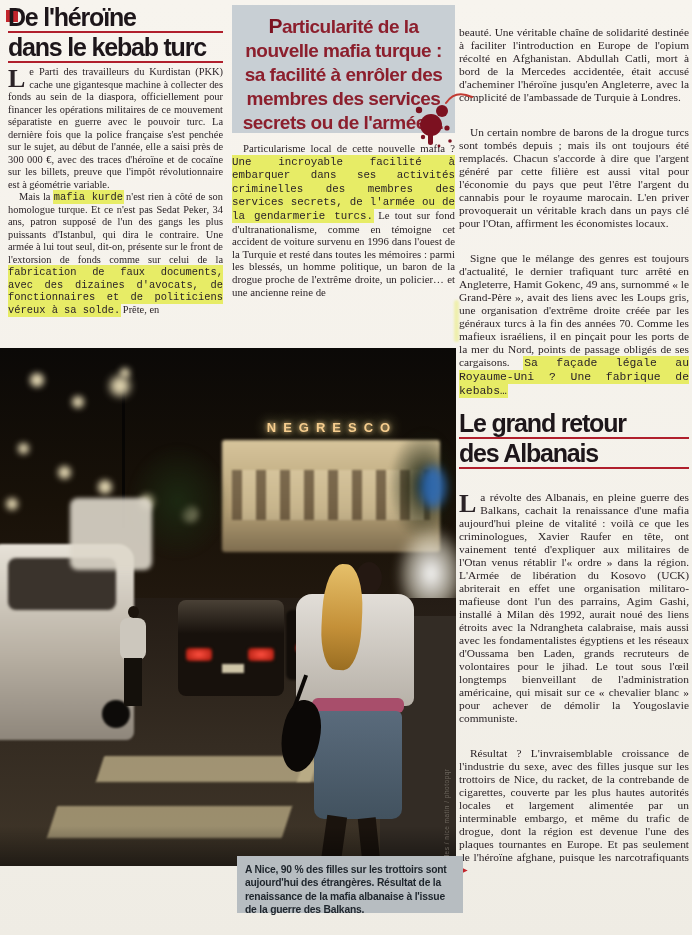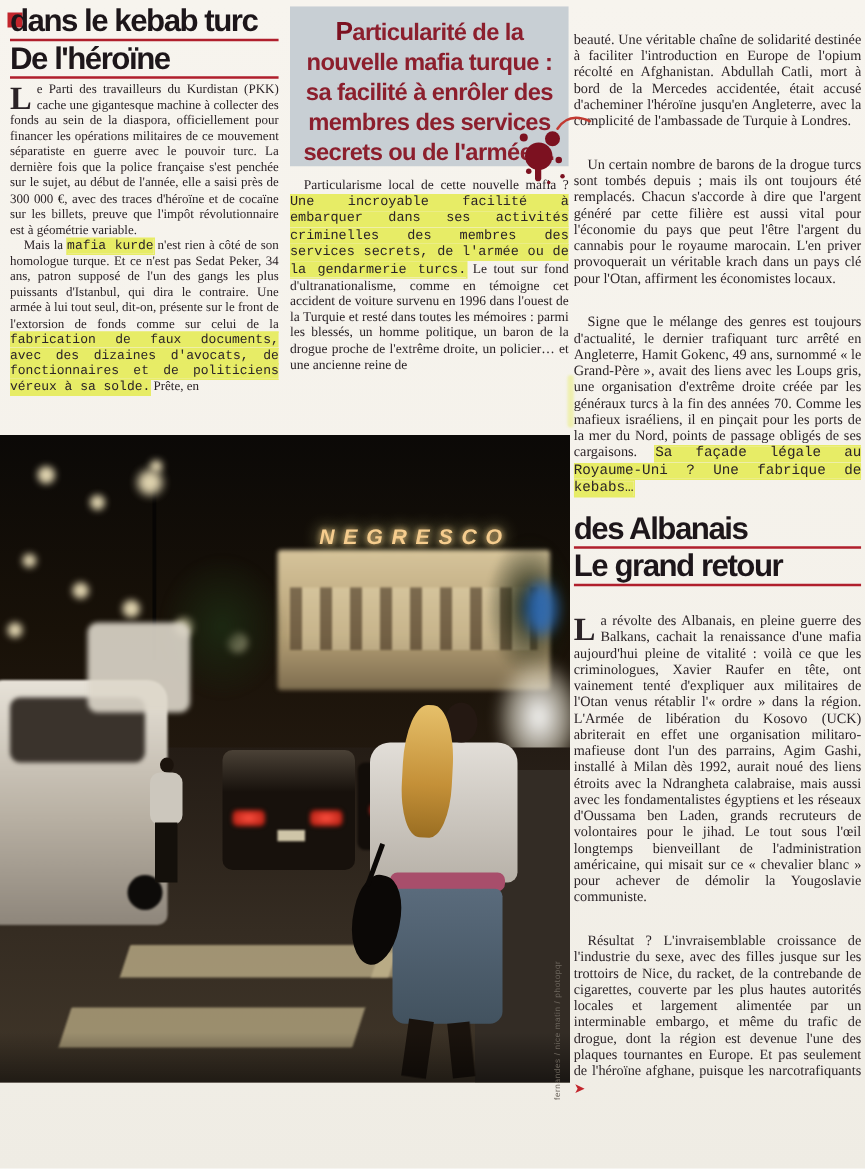--- a/index.html
+++ b/index.html
@@ -37,22 +37,22 @@
   }
   .callout-initial{font-weight:800;font-size:21px;color:#7c1120;}
   .splat{position:absolute;right:-2px;bottom:-16px;overflow:visible;}
   
   .photo{position:absolute;left:0;top:348px;width:456px;height:518px;margin:0;overflow:hidden;
          background:linear-gradient(180deg,#0b0907 0%,#181108 30%,#241a10 55%,#2e261d 100%);}
   .ph{position:absolute;}
   .bk{position:absolute;border-radius:50%;background:#f5e8c0;filter:blur(3px);opacity:.9;}
   .negresco{
     position:absolute;left:228px;top:72px;width:208px;text-align:center;
-    font-family:"Liberation Sans",sans-serif;font-weight:bold;font-size:17px;letter-spacing:7px;
-    color:#f6cd8e;text-shadow:0 0 5px #ffd98f,0 0 14px #ffef9f;filter:blur(.4px);font-style:italic;
+    font-family:"Liberation Sans",sans-serif;font-weight:bold;font-size:13px;letter-spacing:7px;
+    color:#f6cd8e;text-shadow:0 0 5px #ffd98f,0 0 14px #ffef9f;filter:blur(.4px);
   }
   .photo-credit{
     position:absolute;left:443px;top:880px;transform:rotate(-90deg);transform-origin:0 0;
     font-family:"Liberation Sans",sans-serif;font-size:6.5px;letter-spacing:.5px;color:#6e675e;
     white-space:nowrap;
   }
   .caption{
     position:absolute;left:237px;top:856px;width:226px;height:57px;box-sizing:border-box;
     background:#b7bdc1;padding:7px 8px;margin:0;
     font-family:"Liberation Sans","DejaVu Sans",sans-serif;font-weight:bold;
@@ -69,22 +69,22 @@
 </style>
 </head>
 <body>
 
 <div class="page">
 
   <div class="red-square"></div>
 
   <section class="col col1">
     <h1>
+      <span class="hline">De l'héroïne</span>
       <span class="hline">dans le kebab turc</span>
-      <span class="hline">De l'héroïne</span>
     </h1>
     <p class="body"><span class="dropcap">L</span><span>e Parti des travailleurs du Kurdistan (PKK) cache une gigantesque machine à collecter des fonds au sein de la diaspora, officiellement pour financer les opérations militaires de ce mouvement séparatiste en guerre avec le pouvoir turc. La dernière fois que la police française s'est penchée sur le sujet, au début de l'année, elle a saisi près de 300 000 €, avec des traces d'héroïne et de cocaïne sur les billets, preuve que l'impôt révolutionnaire est à géométrie variable.</span></p>
     <p class="body indent"><span>Mais la </span><span class="hl">mafia kurde</span><span> n'est rien à côté de son homologue turque. Et ce n'est pas Sedat Peker, 34 ans, patron supposé de l'un des gangs les plus puissants d'Istanbul, qui dira le contraire. Une armée à lui tout seul, dit-on, présente sur le front de l'extorsion de fonds comme sur celui de la </span><span class="hl">fabrication de faux documents, avec des dizaines d'avocats, de fonctionnaires et de politiciens véreux à sa solde.</span><span> Prête, en</span></p>
   </section>
 
   <section class="col col2">
     <div class="callout">
       <span class="callout-initial">P</span><span>articularité de la nouvelle mafia turque : sa facilité à enrôler des membres des services secrets ou de l'armée…</span>
       <svg class="splat" width="48" height="52" viewBox="0 0 48 52">
         <g fill="#7c1120">
@@ -100,22 +100,22 @@
       </svg>
     </div>
     <p class="body indent"><span>Particularisme local de cette nouvelle mafia ? </span><span class="hl">Une incroyable facilité à embarquer dans ses activités criminelles des membres des services secrets, de l'armée ou de la gendarmerie turcs.</span><span> Le tout sur fond d'ultranationalisme, comme en témoigne cet accident de voiture survenu en 1996 dans l'ouest de la Turquie et resté dans toutes les mémoires : parmi les blessés, un homme politique, un baron de la drogue proche de l'extrême droite, un policier… et une ancienne reine de</span></p>
   </section>
 
   <section class="col col3">
     <p class="body">beauté. Une véritable chaîne de solidarité destinée à faciliter l'introduction en Europe de l'opium récolté en Afghanistan. Abdullah Catli, mort à bord de la Mercedes accidentée, était accusé d'acheminer l'héroïne jusqu'en Angleterre, avec la complicité de l'ambassade de Turquie à Londres.</p>
     <p class="body indent">Un certain nombre de barons de la drogue turcs sont tombés depuis ; mais ils ont toujours été remplacés. Chacun s'accorde à dire que l'argent généré par cette filière est aussi vital pour l'économie du pays que peut l'être l'argent du cannabis pour le royaume marocain. L'en priver provoquerait un véritable krach dans un pays clé pour l'Otan, affirment les économistes locaux.</p>
     <p class="body indent"><span>Signe que le mélange des genres est toujours d'actualité, le dernier trafiquant turc arrêté en Angleterre, Hamit Gokenc, 49 ans, surnommé « le Grand-Père », avait des liens avec les Loups gris, une organisation d'extrême droite créée par les généraux turcs à la fin des années 70. Comme les mafieux israéliens, il en pinçait pour les ports de la mer du Nord, points de passage obligés de ses cargaisons. </span><span class="hl">Sa façade légale au Royaume-Uni ? Une fabrique de kebabs…</span></p>
     <h2>
+      <span class="hline">Le grand retour</span>
       <span class="hline">des Albanais</span>
-      <span class="hline">Le grand retour</span>
     </h2>
     <p class="body"><span class="dropcap">L</span><span>a révolte des Albanais, en pleine guerre des Balkans, cachait la renaissance d'une mafia aujourd'hui pleine de vitalité : voilà ce que les criminologues, Xavier Raufer en tête, ont vainement tenté d'expliquer aux militaires de l'Otan venus rétablir l'« ordre » dans la région. L'Armée de libération du Kosovo (UCK) abriterait en effet une organisation militaro-mafieuse dont l'un des parrains, Agim Gashi, installé à Milan dès 1992, aurait noué des liens étroits avec la Ndrangheta calabraise, mais aussi avec les fondamentalistes égyptiens et les réseaux d'Oussama ben Laden, grands recruteurs de volontaires pour le jihad. Le tout sous l'œil longtemps bienveillant de l'administration américaine, qui misait sur ce « chevalier blanc » pour achever de démolir la Yougoslavie communiste.</span></p>
     <p class="body indent"><span>Résultat ? L'invraisemblable croissance de l'industrie du sexe, avec des filles jusque sur les trottoirs de Nice, du racket, de la contrebande de cigarettes, couverte par les plus hautes autorités locales et largement alimentée par un interminable embargo, et même du trafic de drogue, dont la région est devenue l'une des plaques tournantes en Europe. Et pas seulement de l'héroïne afghane, puisque les narcotrafiquants </span><span class="arrow">➤</span></p>
   </section>
 
   <svg class="pen-mark" width="30" height="16" viewBox="0 0 30 16">
     <path d="M2,13 C8,4 17,2 28,7" stroke="#c23a32" stroke-width="2" fill="none" stroke-linecap="round"></path>
   </svg>
   <div class="smudge"></div>
 
@@ -199,15 +199,16 @@
     <div class="ph" style="left:282px;top:352px;width:38px;height:72px;border-radius:45% 55% 50% 60%;
          background:#0b0806;transform:rotate(12deg);"></div>
     <div class="ph" style="left:298px;top:326px;width:4px;height:36px;background:#0b0806;transform:rotate(20deg);"></div>
 
     <div class="ph" style="left:0;bottom:0;width:456px;height:40px;
          background:linear-gradient(180deg,rgba(0,0,0,0),rgba(0,0,0,.5));"></div>
   </figure>
 
   <div class="photo-credit">fernandes / nice matin / photopqr</div>
 
+  <figcaption class="caption">A Nice, 90 % des filles sur les trottoirs sont aujourd'hui des étrangères. Résultat de la renaissance de la mafia albanaise à l'issue de la guerre des Balkans.</figcaption>
 
 
 </div>
 
 </body></html>

